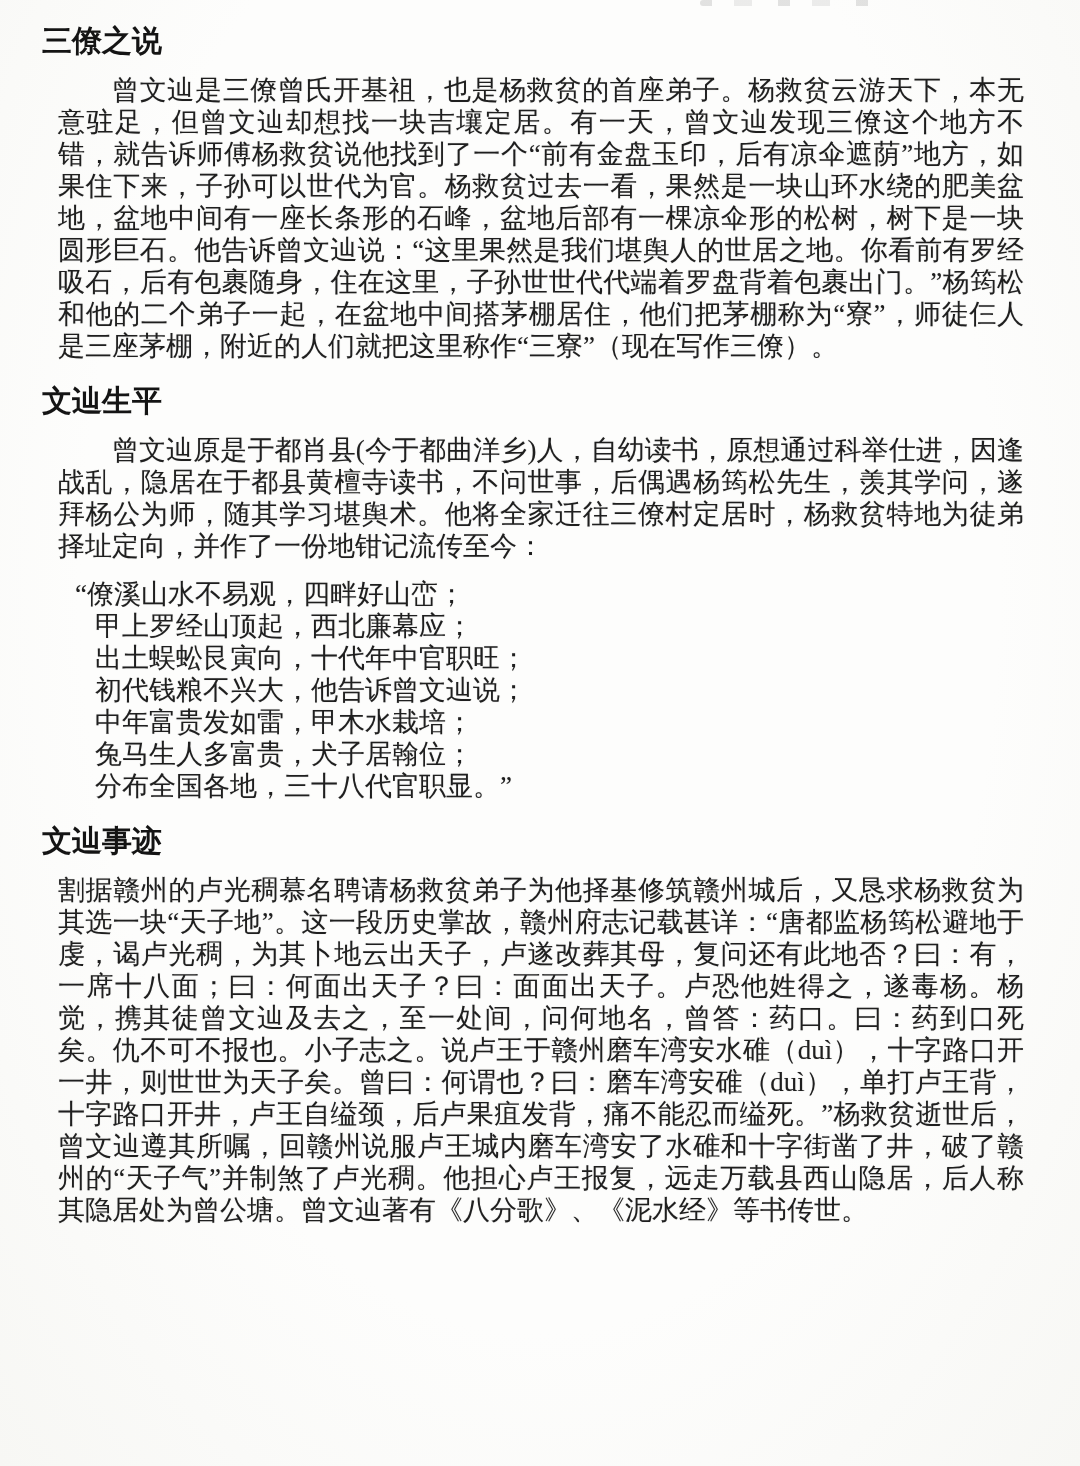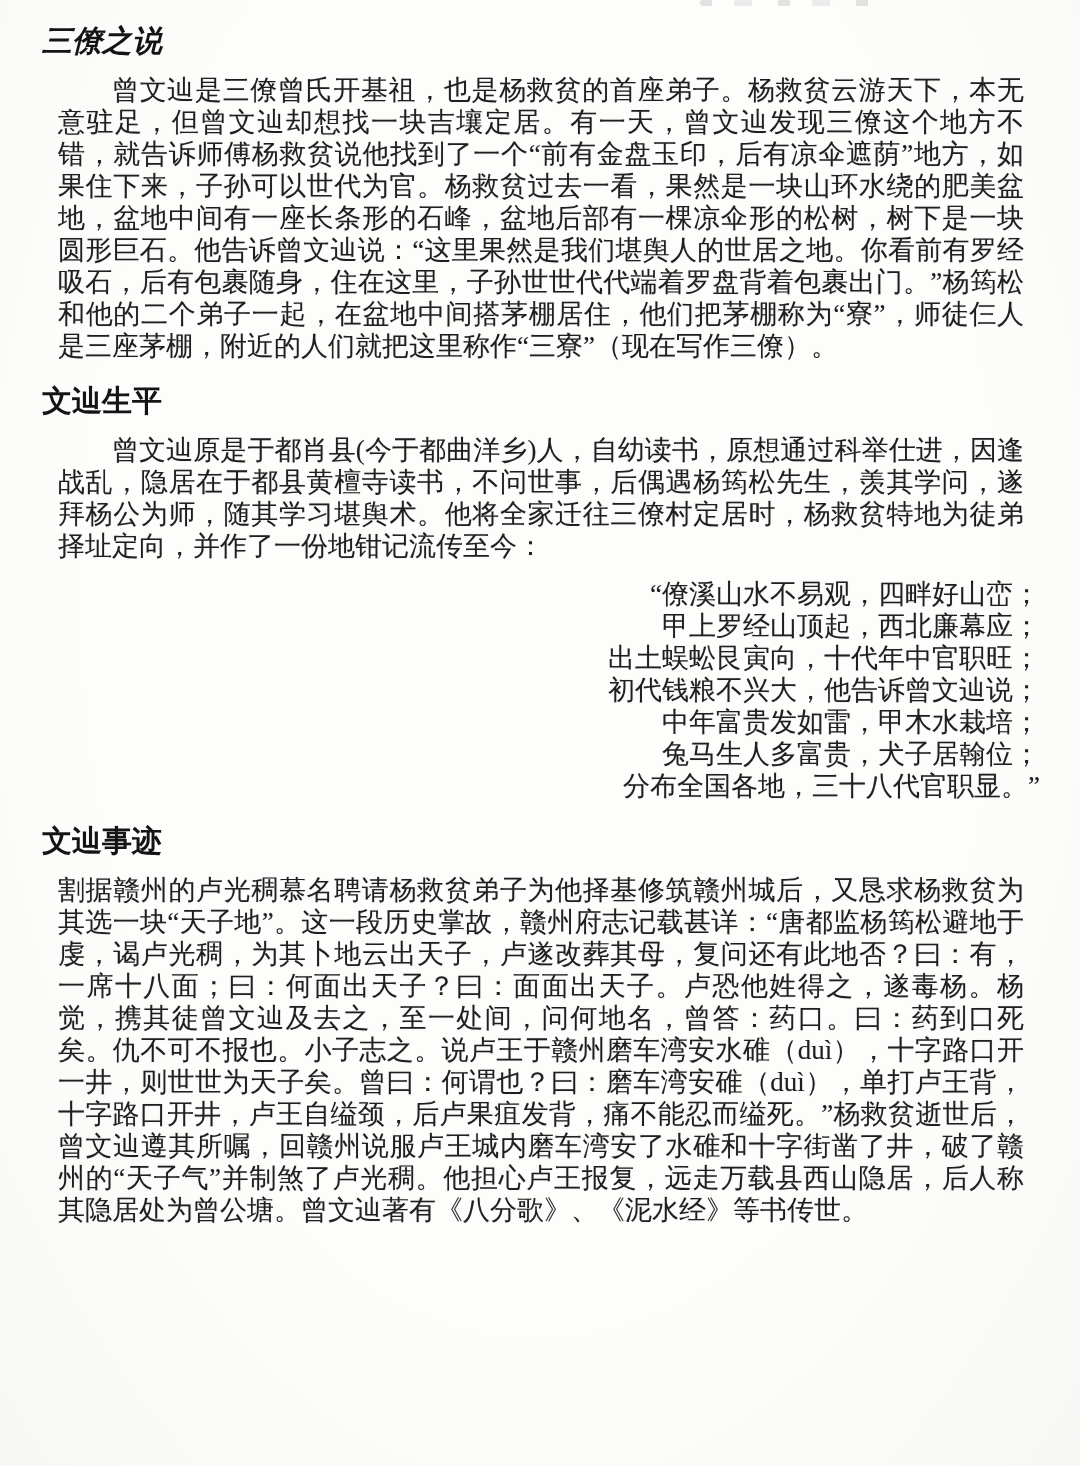--- a/index.html
+++ b/index.html
@@ -35,31 +35,31 @@
   }
   h2.heading {
     font-family: "Liberation Sans", "DejaVu Sans", sans-serif;
     font-weight: 700;
     font-size: 30px;
     line-height: 34px;
     color: #141414;
     margin: 22px 0 10px 0;
     text-align: left;
   }
-  section:first-of-type h2.heading { margin-top: 0; font-style: italic; }
+  section:first-of-type h2.heading { margin-top: 0; }
   p.para {
     margin: 16px;
     text-shadow: 0 0 1px rgba(60,60,60,0.30);
   }
   p.para.indent { text-indent: 2em; }
   p.para.no-indent { text-indent: 0; }
   .poem {
     margin-top: 12px;
     padding-left: 53px;
-    text-align: right;
+    text-align: left;
   }
   .poem-line {
     line-height: 32px;
     text-shadow: 0 0 1px rgba(60,60,60,0.30);
   }
   .poem-line.first { text-indent: -20px; }
 </style>
 </head>
 <body>
 

